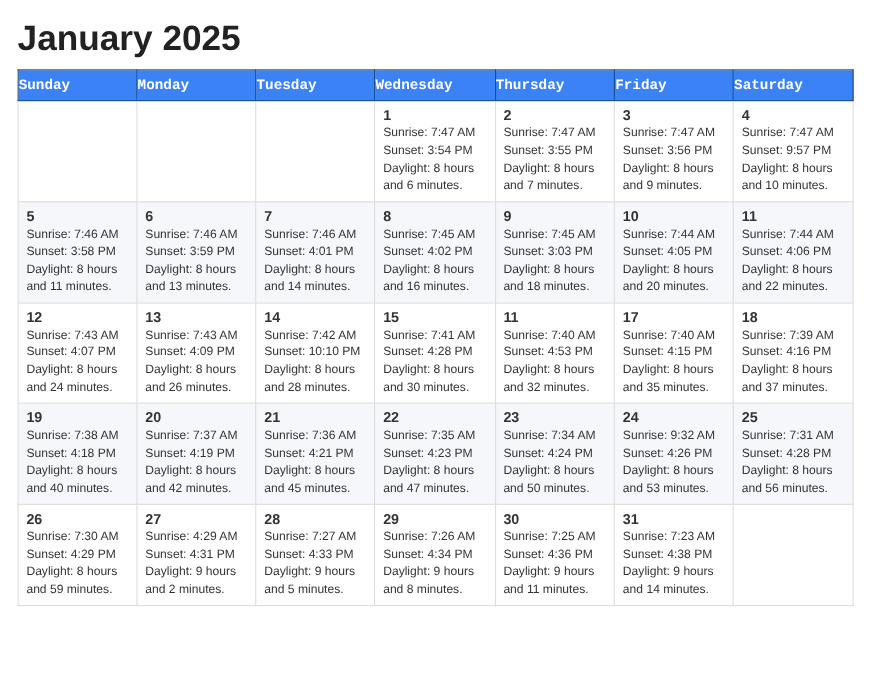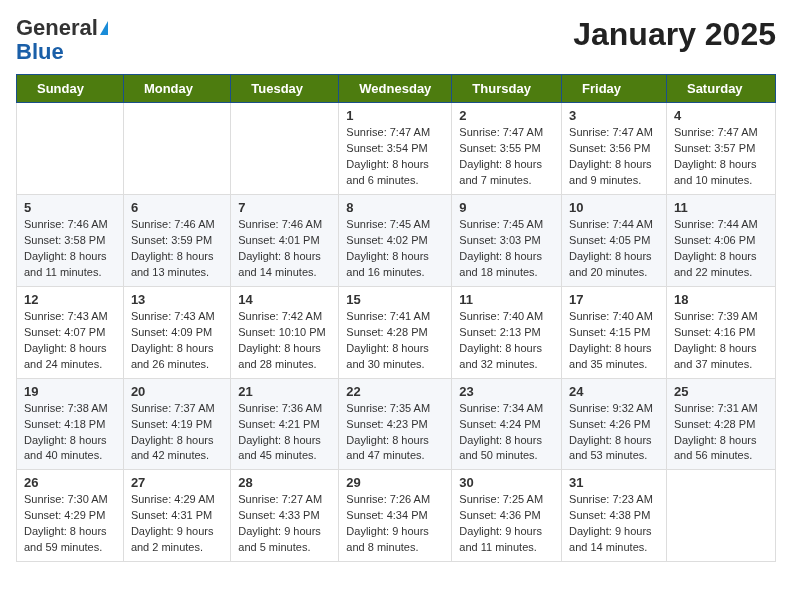--- a/index.html
+++ b/index.html
@@ -47,26 +47,27 @@
     .subtitle {
       font-size: 15px;
       color: #444;
     }
     .calendar {
       width: 100%;
       border-collapse: collapse;
       border: 1px solid #ccc;
     }
     .calendar th {
-      background-color: #4d7c0f;
+      background-color: #3b82f6;
       color: #fff;
       text-align: left;
-      padding: 6px 20px;
+      padding: 6px 0;
       font-size: 13px;
       border: 1px solid #1a4f8a;
+      font-family: Liberation Mono, monospace;
     }
     .calendar td {
       vertical-align: top;
       padding: 5px 7px;
       border: 1px solid #ddd;
       font-size: 11px;
       color: #333;
       width: 113px;
       min-height: 90px;
       background: #fff;
@@ -85,27 +86,20 @@
       font-size: 11px;
     }
     .empty-cell {
       background: #fff !important;
     }
   </style>
 </head>
 <body>
 
 <div class="header">
-  <div class="logo">
-    <div style="display:flex;align-items:center;">
-      <span class="logo-text logo-general">General</span>
-      <span class="logo-icon"></span>
-    </div>
-    <span class="logo-text logo-blue">Blue</span>
-  </div>
   <div class="title-area">
     <div class="month-title">January 2025</div>
   </div>
 </div>
 
 <table class="calendar">
   <thead>
     <tr>
     <th>Sunday</th>
         <th>Monday</th>
@@ -128,21 +122,21 @@
         <td>
           <span class="day-number">2</span>
           <div class="day-info"><span>Sunrise: 7:47 AM</span><br><span>Sunset: 3:55 PM</span><br><span>Daylight: 8 hours and 7 minutes.</span></div>
         </td>
         <td>
           <span class="day-number">3</span>
           <div class="day-info"><span>Sunrise: 7:47 AM</span><br><span>Sunset: 3:56 PM</span><br><span>Daylight: 8 hours and 9 minutes.</span></div>
         </td>
         <td>
           <span class="day-number">4</span>
-          <div class="day-info"><span>Sunrise: 7:47 AM</span><br><span>Sunset: 3:57 PM</span><br><span>Daylight: 8 hours and 10 minutes.</span></div>
+          <div class="day-info"><span>Sunrise: 7:47 AM</span><br><span>Sunset: 9:57 PM</span><br><span>Daylight: 8 hours and 10 minutes.</span></div>
         </td>
       </tr>
       <tr>
         <td>
           <span class="day-number">5</span>
           <div class="day-info"><span>Sunrise: 7:46 AM</span><br><span>Sunset: 3:58 PM</span><br><span>Daylight: 8 hours and 11 minutes.</span></div>
         </td>
         <td>
           <span class="day-number">6</span>
           <div class="day-info"><span>Sunrise: 7:46 AM</span><br><span>Sunset: 3:59 PM</span><br><span>Daylight: 8 hours and 13 minutes.</span></div>
@@ -180,21 +174,21 @@
         <td>
           <span class="day-number">14</span>
           <div class="day-info"><span>Sunrise: 7:42 AM</span><br><span>Sunset: 10:10 PM</span><br><span>Daylight: 8 hours and 28 minutes.</span></div>
         </td>
         <td>
           <span class="day-number">15</span>
           <div class="day-info"><span>Sunrise: 7:41 AM</span><br><span>Sunset: 4:28 PM</span><br><span>Daylight: 8 hours and 30 minutes.</span></div>
         </td>
         <td>
           <span class="day-number">11</span>
-          <div class="day-info"><span>Sunrise: 7:40 AM</span><br><span>Sunset: 2:13 PM</span><br><span>Daylight: 8 hours and 32 minutes.</span></div>
+          <div class="day-info"><span>Sunrise: 7:40 AM</span><br><span>Sunset: 4:53 PM</span><br><span>Daylight: 8 hours and 32 minutes.</span></div>
         </td>
         <td>
           <span class="day-number">17</span>
           <div class="day-info"><span>Sunrise: 7:40 AM</span><br><span>Sunset: 4:15 PM</span><br><span>Daylight: 8 hours and 35 minutes.</span></div>
         </td>
         <td>
           <span class="day-number">18</span>
           <div class="day-info"><span>Sunrise: 7:39 AM</span><br><span>Sunset: 4:16 PM</span><br><span>Daylight: 8 hours and 37 minutes.</span></div>
         </td>
       </tr>

